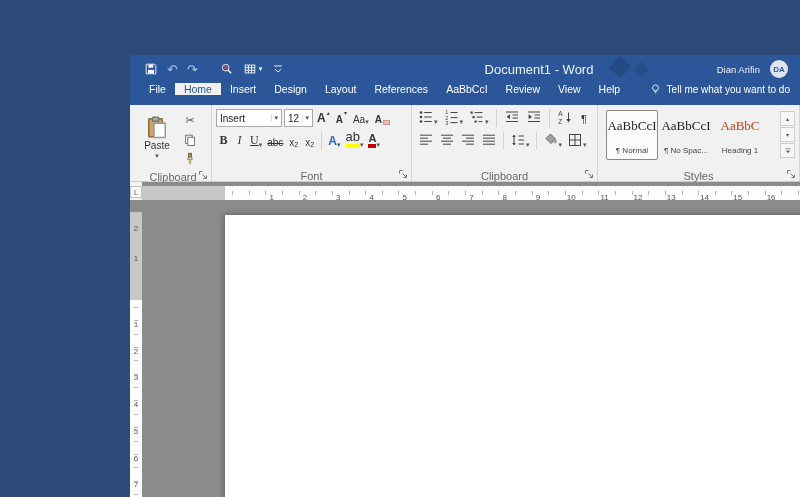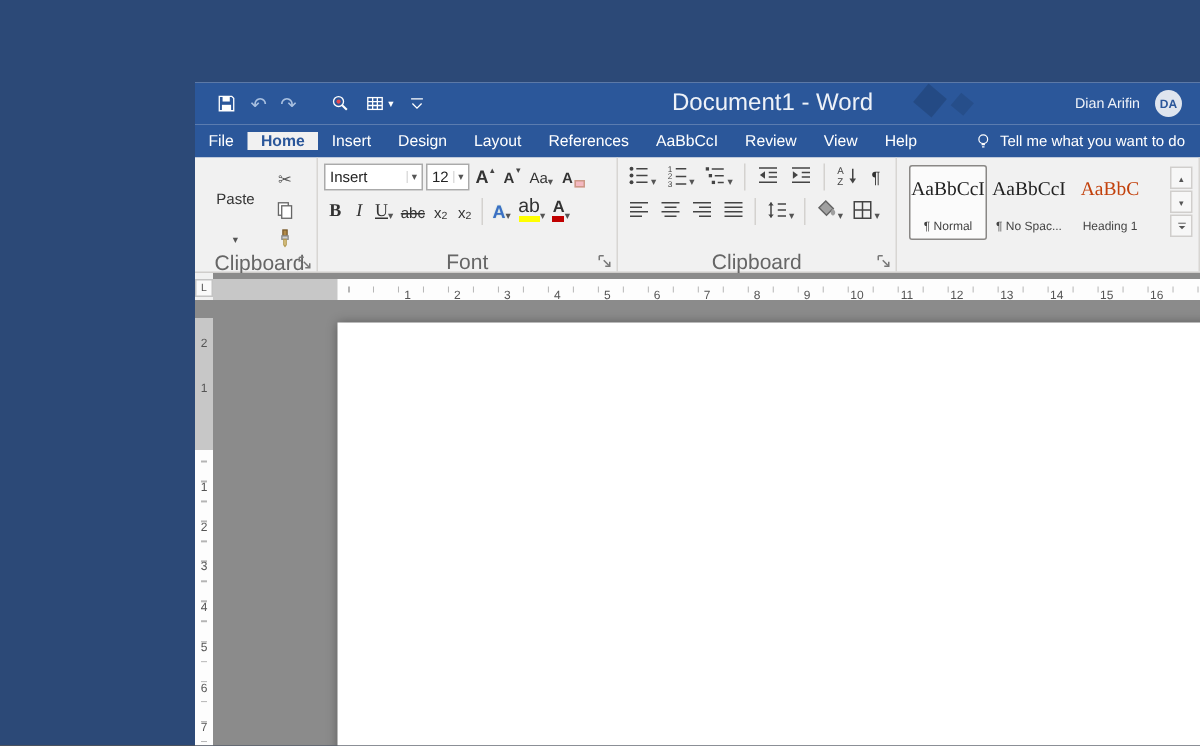--- a/index.html
+++ b/index.html
@@ -10,43 +10,43 @@
   
   .titlebar{position:absolute;left:0;right:0;top:0;height:28px;background:#2b579a;color:#fff}
   .qat{position:absolute;left:14px;top:0;height:28px;display:flex;align-items:center;gap:9px}
   .qbtn{display:inline-flex;align-items:center;justify-content:center;height:20px;cursor:default}
   .qbtn .uchar{font-size:13px;line-height:1;color:#a9c0e0}
   .ic14{width:14px;height:14px}
   .qcaret{font-size:7px;margin-left:2px;color:#fff}
   .sp{margin-left:13px}
   .decor{position:absolute;width:16px;height:16px;background:rgba(0,0,0,.14);top:4px;transform:rotate(40deg)}
   .d1{left:482px}.d2{left:506px;top:9px;width:11px;height:11px;background:rgba(0,0,0,.10)}
-  .wtitle{position:absolute;left:320px;top:0;width:130px;height:28px;display:flex;align-items:center;justify-content:center;font-size:16px;color:#eef2f8;white-space:nowrap}
+  .wtitle{position:absolute;left:344px;top:0;width:130px;height:28px;display:flex;align-items:center;justify-content:center;font-size:13px;color:#eef2f8;white-space:nowrap}
   .uname{position:absolute;right:40px;top:0;height:28px;display:flex;align-items:center;font-size:9.5px;color:#eef2f8}
   .avatar{position:absolute;right:12px;top:5px;width:18px;height:18px;border-radius:50%;background:#dfe5ee;color:#2b579a;font-size:8px;font-weight:bold;display:flex;align-items:center;justify-content:center}
 
   
-  .tabsrow{position:absolute;left:0;right:0;top:28px;height:22px;background:#2b579a;display:flex;align-items:center;}
+  .tabsrow{position:absolute;left:0;right:0;top:28px;height:22px;background:#2b579a;display:flex;align-items:flex-start;padding-left:10px}
   .tab{color:#fff;font-size:10.5px;padding:0 9px;display:flex;align-items:center;white-space:nowrap;cursor:default}
-  .tab.active{background:#f1f1f1;color:#2b579a;font-weight:bold}
+  .tab.active{background:#f1f1f1;color:#2b579a;font-weight:normal}
   .tellme{margin-left:auto;display:flex;align-items:center;gap:5px;color:#fff;font-size:10px;padding-right:10px;white-space:nowrap}
   .ic13{width:13px;height:13px}
 
   
   .ribbon{position:absolute;left:0;right:0;top:50px;height:77px;background:#f1f1f1;border-bottom:1px solid #cfcdcb;display:flex;padding-left:5px}
   .group{height:100%;display:flex;flex-direction:column;border-right:1px solid #d8d6d3;position:relative}
   .g-clip{width:77px}.g-font{width:200px}.g-para{width:186px}.g-styles{width:202px}
   .gcontent{flex:1;position:relative}
   .gfooter{height:15px;position:relative;text-align:center}
-  .glabel{font-size:14px;color:#666;line-height:15px}
+  .glabel{font-size:11px;color:#666;line-height:15px}
   .launcher{position:absolute;right:3px;top:3px;width:10px;height:10px;cursor:pointer}
 
   
   .clipflex{display:flex;padding:5px 2px 0 5px;gap:6px}
-  .paste{width:34px;height:54px;display:flex;flex-direction:column;align-items:center;justify-content:flex-end;gap:18px;border-radius:2px;cursor:pointer}
+  .paste{width:34px;height:54px;display:flex;flex-direction:column;align-items:center;justify-content:center;gap:1px;border-radius:2px;cursor:pointer}
   .ic22{width:24px;height:24px}
   .plabel{font-size:10px;color:#333}
   .caret{font-size:7px;color:#555;line-height:1}
   .clipcol{display:flex;flex-direction:column;gap:2px;padding-top:2px}
   .sbtn{width:20px;height:17px;display:flex;align-items:center;justify-content:center;border-radius:2px;cursor:pointer}
   .scis{font-size:11px;color:#555;line-height:1}
   .ic14d{width:14px;height:14px}
 
   
   .frow{display:flex;align-items:center;height:23px;gap:2px;padding:3px 3px 0 4px}
@@ -490,20 +490,26 @@
             <span class="sar">
                 <span>▾</span>
               </span>
             <span class="sar">
                 <svg class="ic10">
                   <use href="#sym-more"></use>
                 </svg>
               </span>
           </div>
         </div>
+        <div class="gfooter">
+          <span class="glabel">Styles</span>
+          <svg class="launcher">
+              <use href="#sym-launcher"></use>
+            </svg>
+        </div>
       </div>
     </div>
 
     <div class="docarea">
       <div class="page"></div>
     </div>
     <div class="tabsel">
         <span>L</span>
       </div>
     <div class="hruler">

